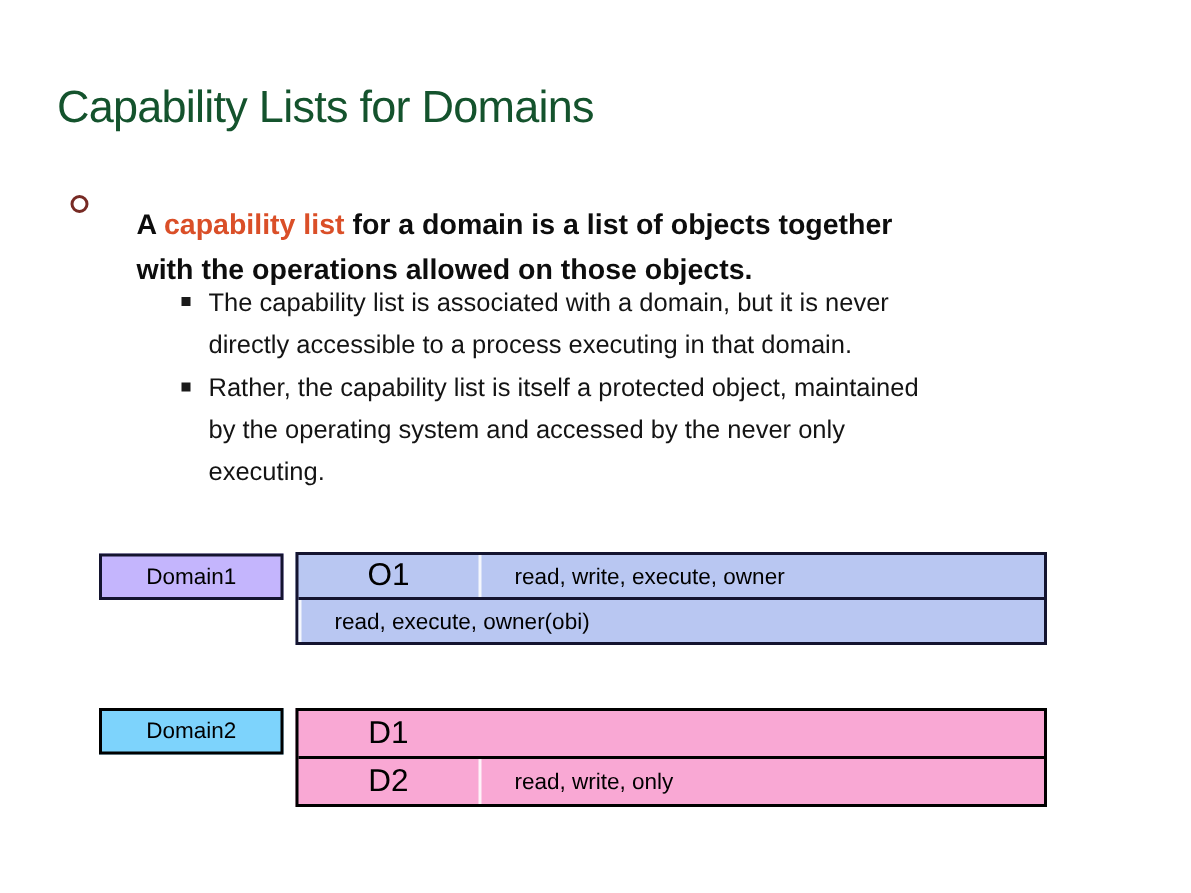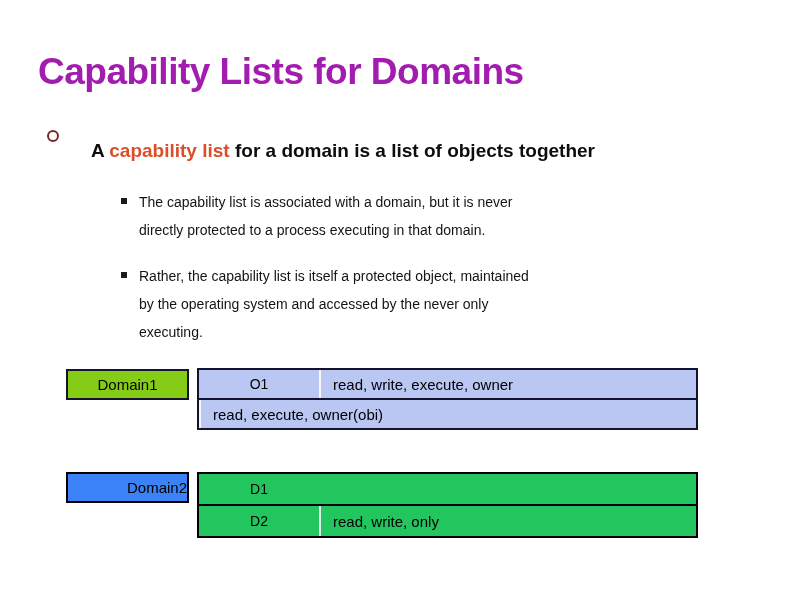--- a/index.html
+++ b/index.html
@@ -11,25 +11,25 @@
     font-family: "Liberation Sans", sans-serif;
     overflow: hidden;
   }
 
   
   .title {
     position: absolute;
     left: 38px;
     top: 54px;
     margin: 0;
-    font-size: 37px;
+    font-size: 30px;
     line-height: 36px;
-    font-weight: 700;
+    font-weight: 400;
     letter-spacing: -0.5px;
-    color: #a21caf;
+    color: #14532d;
   }
 
   
   .circle-bullet {
     position: absolute;
     left: 47px;
     top: 130px;
     width: 8px;
     height: 8px;
     border: 2.5px solid #772a24;
@@ -59,88 +59,88 @@
   }
   .sub-bullet .sq {
     flex: 0 0 auto;
     width: 6px;
     height: 6px;
     margin-top: 10px;
     background: #1a1a1a;
   }
   .sub-bullet .sb-text {
     margin: 0;
-    font-size: 14px;
+    font-size: 17px;
     line-height: 28px;
     font-weight: 400;
     color: #141414;
   }
   .sb1 { top: 188px; }
-  .sb2 { top: 262px; }
+  .sb2 { top: 245px; }
 
   
   .dlabel {
     position: absolute;
     left: 66px;
     width: 119px;
     height: 27px;
     border: 2px solid #000;
     display: flex;
     align-items: center;
     justify-content: center;
     font-size: 15px;
     color: #000;
   }
-  .dlabel1 { top: 369px; background: #84cc16; border-color: #14142f; }
-  .dlabel2 { top: 472px; background: #3b82f6; border-color: #000000; justify-content: flex-end; }
+  .dlabel1 { top: 369px; background: #c4b5fd; border-color: #14142f; }
+  .dlabel2 { top: 472px; background: #7dd3fc; border-color: #000000; }
 
   
   .dtable {
     position: absolute;
     left: 197px;
     width: 497px;
     border: 2px solid #000;
   }
   .dtable1 { top: 368px; background: #b9c7f2; border-color: #14142f; }
-  .dtable2 { top: 472px; background: #22c55e; border-color: #000000; }
+  .dtable2 { top: 472px; background: #f9a8d4; border-color: #000000; }
   .trow { display: flex; align-items: stretch; height: 28px; }
   .dtable2 .trow { height: 30px; }
   .dtable1 .trow + .trow { border-top: 2px solid #14142f; }
   .dtable2 .trow + .trow { border-top: 2px solid #000000; }
   .obj-cell {
     flex: 0 0 120px;
     display: flex;
     align-items: center;
     justify-content: center;
-    font-size: 14px;
+    font-size: 21px;
     color: #000;
   }
   .rights-cell {
     flex: 1;
     display: flex;
     align-items: center;
     border-left: 2px solid rgba(255,255,255,0.85);
-    padding-left: 12px;
+    padding-left: 22px;
     font-size: 15px;
     color: #000;
   }
 </style>
 </head>
 <body>
 
 <div class="slide">
 
   <h1 class="title">Capability Lists for Domains</h1>
 
   <span class="circle-bullet"></span>
-  <p class="main-bullet-text"><span>A </span><span class="hl">capability list</span><span> for a domain is a list of objects together</span><br></p>
+  <p class="main-bullet-text"><span>A </span><span class="hl">capability list</span><span> for a domain is a list of objects together</span><br><span>with the operations allowed on those objects.</span></p>
 
   <div class="sub-bullet sb1">
     <span class="sq"></span>
-    <p class="sb-text"><span>The capability list is associated with a domain, but it is never</span><br><span>directly protected to a process executing in that domain.</span></p>
+    <p class="sb-text"><span>The capability list is associated with a domain, but it is never</span><br><span>directly accessible to a process executing in that domain.</span></p>
   </div>
 
   <div class="sub-bullet sb2">
     <span class="sq"></span>
     <p class="sb-text"><span>Rather, the capability list is itself a protected object, maintained</span><br><span>by the operating system and accessed by the never only</span><br><span>executing.</span></p>
   </div>
 
   <div class="dlabel dlabel1">
     <span>Domain1</span>
   </div>

